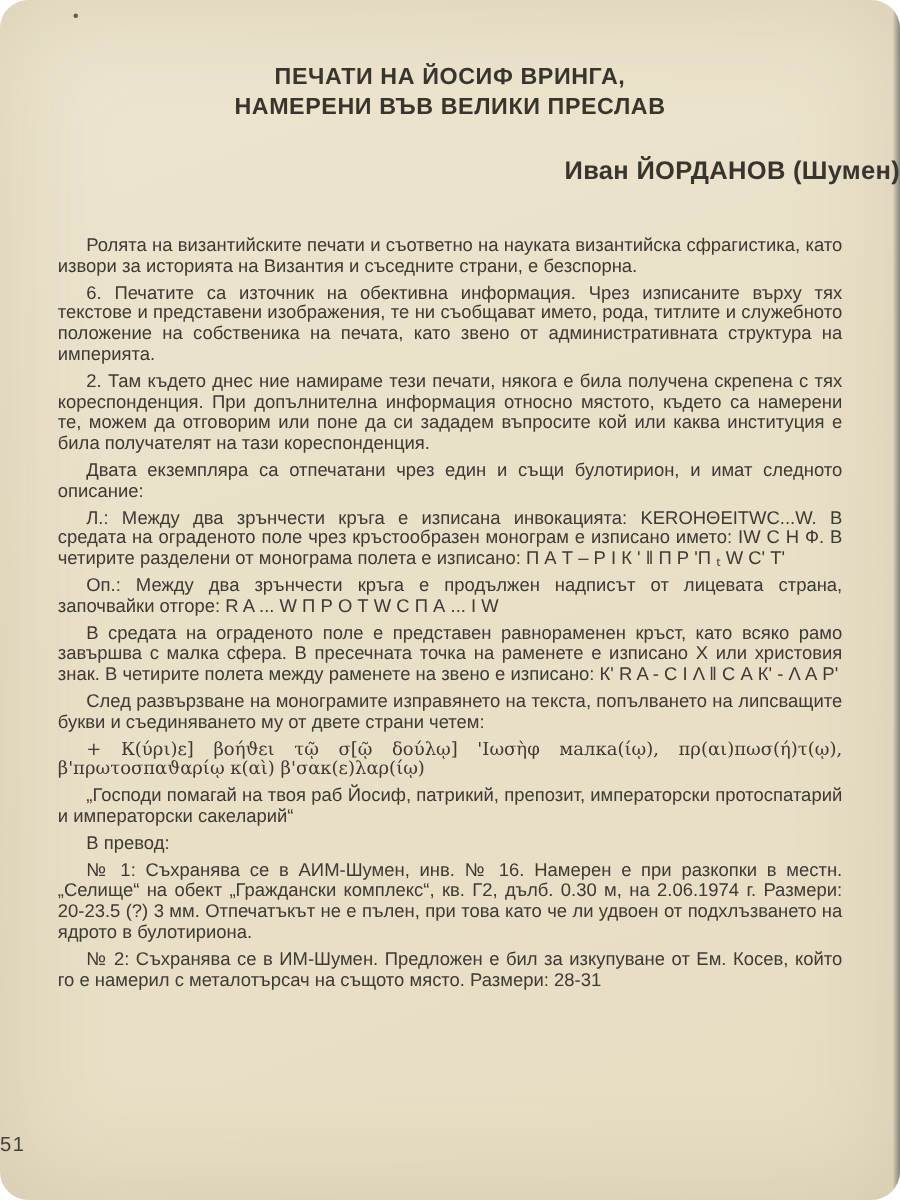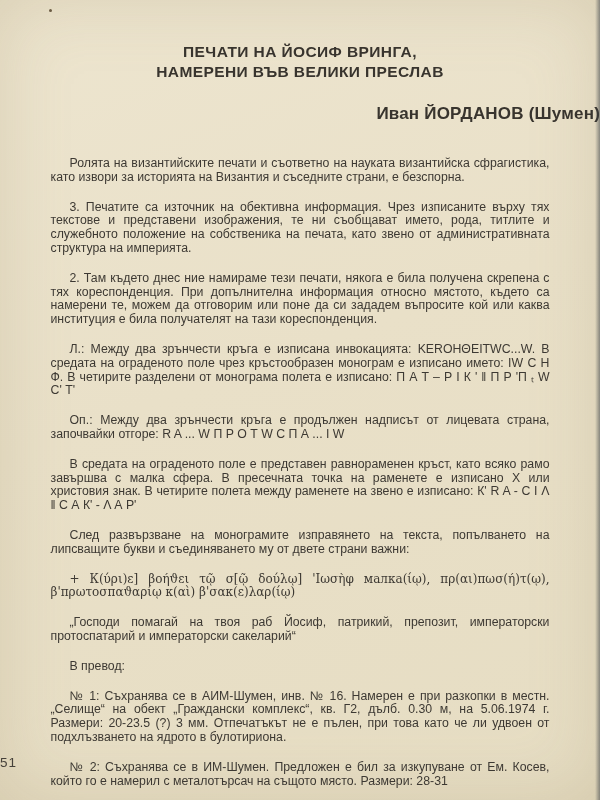--- a/index.html
+++ b/index.html
@@ -11,20 +11,21 @@
   }
   .page {
     position: relative;
     width: 600px;
     height: 800px;
     background: linear-gradient(160deg, #ede5cf 0%, #e9e0c8 45%, #e6ddc3 100%);
     box-shadow: inset 0 0 70px rgba(150, 130, 90, 0.22);
     font-family: "Liberation Sans", sans-serif;
     color: #3b3731;
     overflow: hidden;
+    border-radius: 19px;
   }
   .scan-dot {
     position: absolute;
     left: 49px;
     top: 9px;
     width: 3px;
     height: 3px;
     border-radius: 50%;
     background: #6a5b43;
   }
@@ -55,21 +56,21 @@
   }
   .body-text {
     width: 531px;
     margin: 33px auto 0 auto;
     font-size: 12.3px;
     line-height: 13.8px;
     text-align: justify;
     color: #3d3933;
   }
   .body-text p {
-    margin: 16px;
+    margin: 4px;
     text-indent: 19px;
   }
   .body-text p.greek {
     font-family: "DejaVu Serif", serif;
     font-size: 12px;
   }
   .page-number {
     position: absolute;
     bottom: 30px;
     left: 0;
@@ -88,30 +89,31 @@
 
   <div class="title-block">
     <div>ПЕЧАТИ НА ЙОСИФ ВРИНГА,</div>
     <div>НАМЕРЕНИ ВЪВ ВЕЛИКИ ПРЕСЛАВ</div>
   </div>
 
   <div class="author">Иван ЙОРДАНОВ (Шумен)</div>
 
   <div class="body-text">
     <p>Ролята на византийските печати и съответно на науката византийска сфрагистика, като извори за историята на Византия и съседните страни, е безспорна.</p>
-    <p>3. Печатите са източник на обективна информация. Чрез изписаните върху тях текстове и представени изображения, те ни съобщават името, рода, титлите и служебното положение на собственика на печата, като звено от административната структура на империята.</p>
+    <p>6. Печатите са източник на обективна информация. Чрез изписаните върху тях текстове и представени изображения, те ни съобщават името, рода, титлите и служебното положение на собственика на печата, като звено от административната структура на империята.</p>
     <p>2. Там където днес ние намираме тези печати, някога е била получена скрепена с тях кореспонденция. При допълнителна информация относно мястото, където са намерени те, можем да отговорим или поне да си зададем въпросите кой или каква институция е била получателят на тази кореспонденция.</p>
+    <p>Двата екземпляра са отпечатани чрез един и същи булотирион, и имат следното описание:</p>
     <p>Л.: Между два зрънчести кръга е изписана инвокацията: KEROHΘEITWC...W. В средата на ограденото поле чрез кръстообразен монограм е изписано името: IW С Н Ф. В четирите разделени от монограма полета е изписано: П А Т – Р I К ' ‖ П Р 'П ₜ W С' Т'</p>
     <p>Оп.: Между два зрънчести кръга е продължен надписът от лицевата страна, започвайки отгоре: R A ... W П Р О Т W С П А ... I W</p>
     <p>В средата на ограденото поле е представен равнораменен кръст, като всяко рамо завършва с малка сфера. В пресечната точка на раменете е изписано Х или христовия знак. В четирите полета между раменете на звено е изписано: К' R A - C I Λ ‖ С А К' - Λ А Р'</p>
-    <p>След развързване на монограмите изправянето на текста, попълването на липсващите букви и съединяването му от двете страни важни:</p>
+    <p>След развързване на монограмите изправянето на текста, попълването на липсващите букви и съединяването му от двете страни четем:</p>
     <p class="greek">+ К(ύρι)ε] βοήϑει τῷ σ[ῷ δούλῳ] 'Ιωσὴφ малка(ίῳ), πρ(αι)πωσ(ή)τ(ῳ), β'πρωτοσπαϑαρίῳ κ(αὶ) β'σακ(ε)λαρ(ίῳ)</p>
     <p>„Господи помагай на твоя раб Йосиф, патрикий, препозит, императорски протоспатарий и императорски сакеларий“</p>
     <p>В превод:</p>
-    <p>№ 1: Съхранява се в АИМ-Шумен, инв. № 16. Намерен е при разкопки в местн. „Селище“ на обект „Граждански комплекс“, кв. Г2, дълб. 0.30 м, на 5.06.1974 г. Размери: 20-23.5 (?) 3 мм. Отпечатъкът не е пълен, при това като че ли удвоен от подхлъзването на ядрото в булотириона.</p>
+    <p>№ 1: Съхранява се в АИМ-Шумен, инв. № 16. Намерен е при разкопки в местн. „Селище“ на обект „Граждански комплекс“, кв. Г2, дълб. 0.30 м, на 2.06.1974 г. Размери: 20-23.5 (?) 3 мм. Отпечатъкът не е пълен, при това като че ли удвоен от подхлъзването на ядрото в булотириона.</p>
     <p>№ 2: Съхранява се в ИМ-Шумен. Предложен е бил за изкупуване от Ем. Косев, който го е намерил с металотърсач на същото място. Размери: 28-31</p>
   </div>
 
   <div class="page-number">51</div>
 
   <div class="edge-right"></div>
 
 </div>
 
 </body></html>

